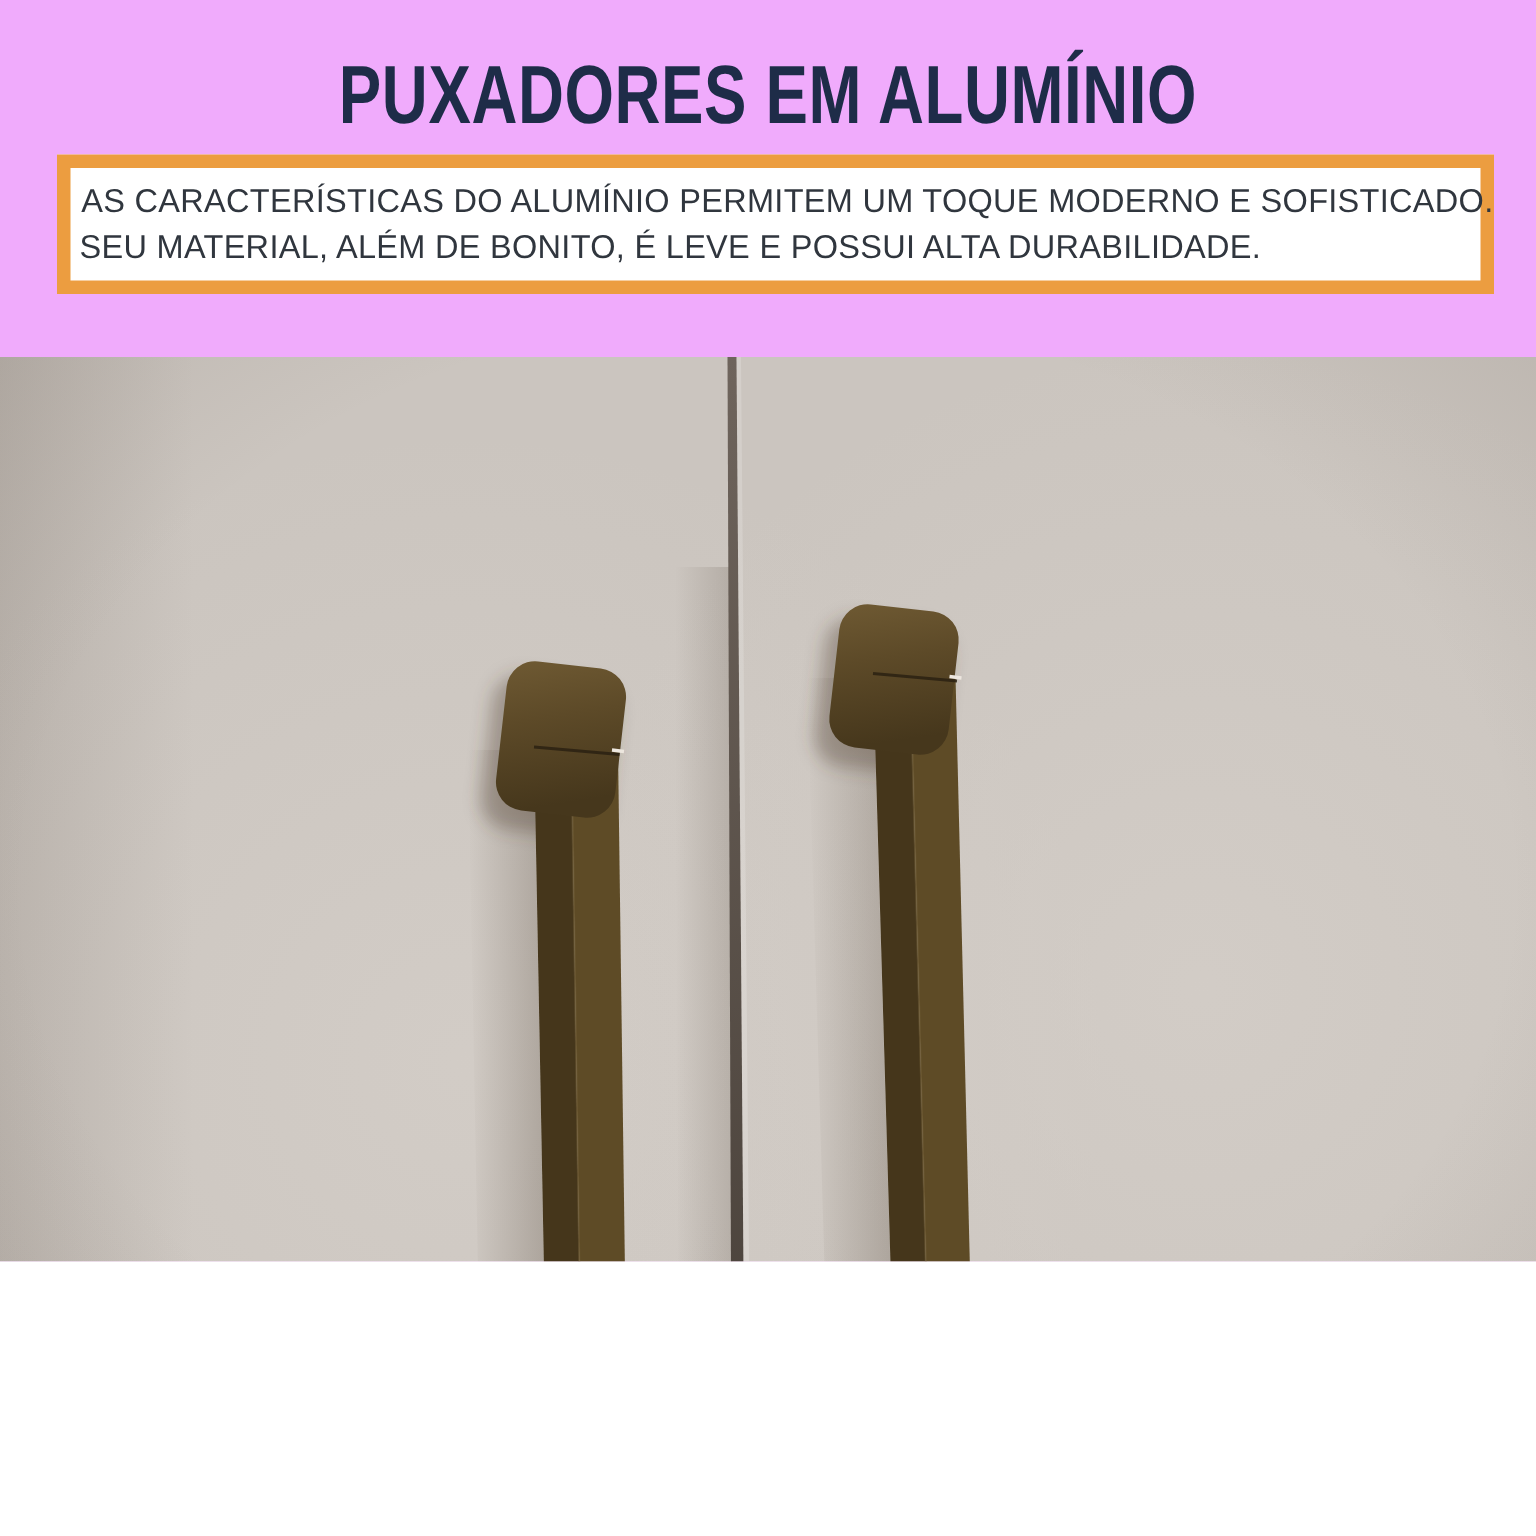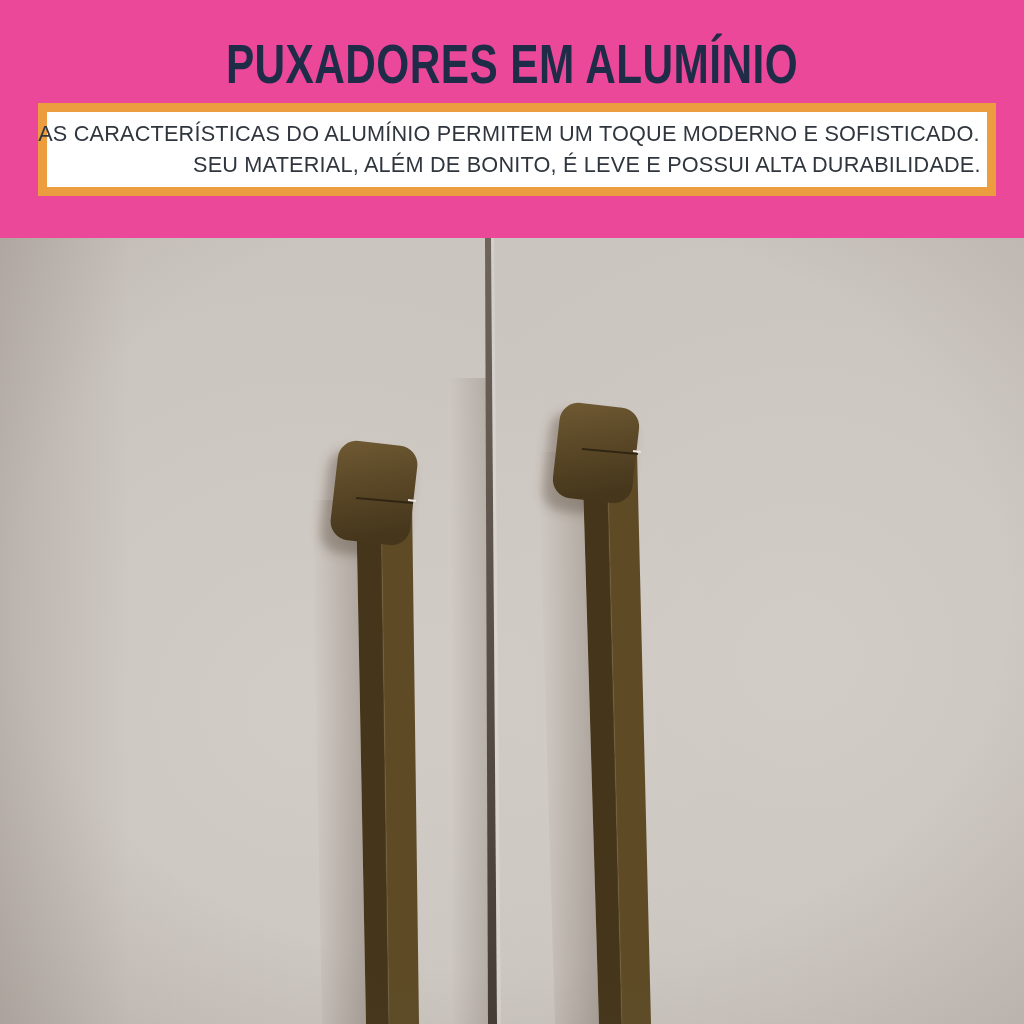--- a/index.html
+++ b/index.html
@@ -3,22 +3,22 @@
 <meta charset="utf-8">
 <style>
   html, body {
     margin: 0;
     padding: 0;
     background: #ffffff;
   }
   .canvas {
     position: relative;
     width: 1024px;
-    height: 1024px;
-    background: #ec4899;
+    height: 841px;
+    background: #f0abfc;
     overflow: hidden;
     font-family: "Liberation Sans", sans-serif;
   }
   .page-title {
     position: absolute;
     top: 36px;
     left: 0;
     width: 1024px;
     margin: 0;
     text-align: center;
@@ -35,21 +35,21 @@
     left: 38px;
     top: 103px;
     width: 958px;
     height: 93px;
     box-sizing: border-box;
     border: 9px solid #EC9D40;
     background: #ffffff;
     display: flex;
     flex-direction: column;
     justify-content: center;
-    align-items: flex-end;
+    align-items: flex-start;
   }
   .info-box p {
     margin: 0;
     font-size: 22px;
     line-height: 30.5px;
     letter-spacing: 0.2px;
     text-align: center;
     white-space: nowrap;
     transform: scaleX(0.985);
     transform-origin: 50% 50%;

